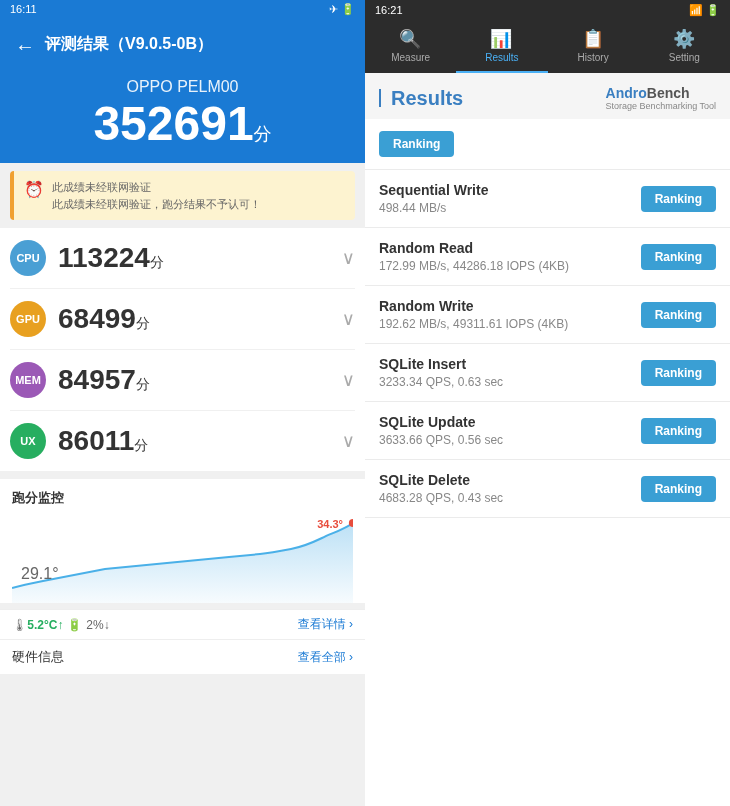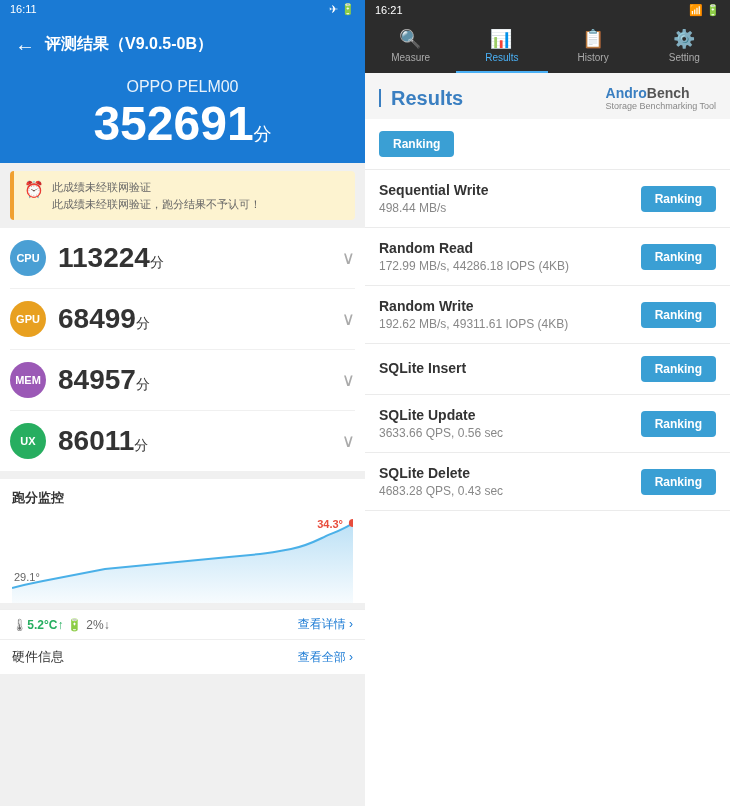--- a/index.html
+++ b/index.html
@@ -172,23 +172,23 @@
       overflow: hidden;
     }
 
     .chart-svg {
       width: 100%;
       height: 100%;
     }
 
     .temp-label-start {
       position: absolute;
-      left: 2px;
+      left: 9px;
       bottom: 20px;
-      font-size: 11px;
+      font-size: 16px;
       color: #666;
     }
 
     .temp-label-end {
       position: absolute;
       right: 10px;
       top: 5px;
       font-size: 11px;
       color: #e74c3c;
       font-weight: bold;
@@ -541,20 +541,21 @@
       <div class="benchmark-info">
         <div class="benchmark-name">Random Write</div>
         <div class="benchmark-value">192.62 MB/s, 49311.61 IOPS (4KB)</div>
       </div>
       <button class="ranking-btn">Ranking</button>
     </div>
 
     <div class="benchmark-item">
       <div class="benchmark-info">
         <div class="benchmark-name">SQLite Insert</div>
+        <div class="benchmark-value">3233.34 QPS, 0.63 sec</div>
       </div>
       <button class="ranking-btn">Ranking</button>
     </div>
 
     <div class="benchmark-item">
       <div class="benchmark-info">
         <div class="benchmark-name">SQLite Update</div>
         <div class="benchmark-value">3633.66 QPS, 0.56 sec</div>
       </div>
       <button class="ranking-btn">Ranking</button>

